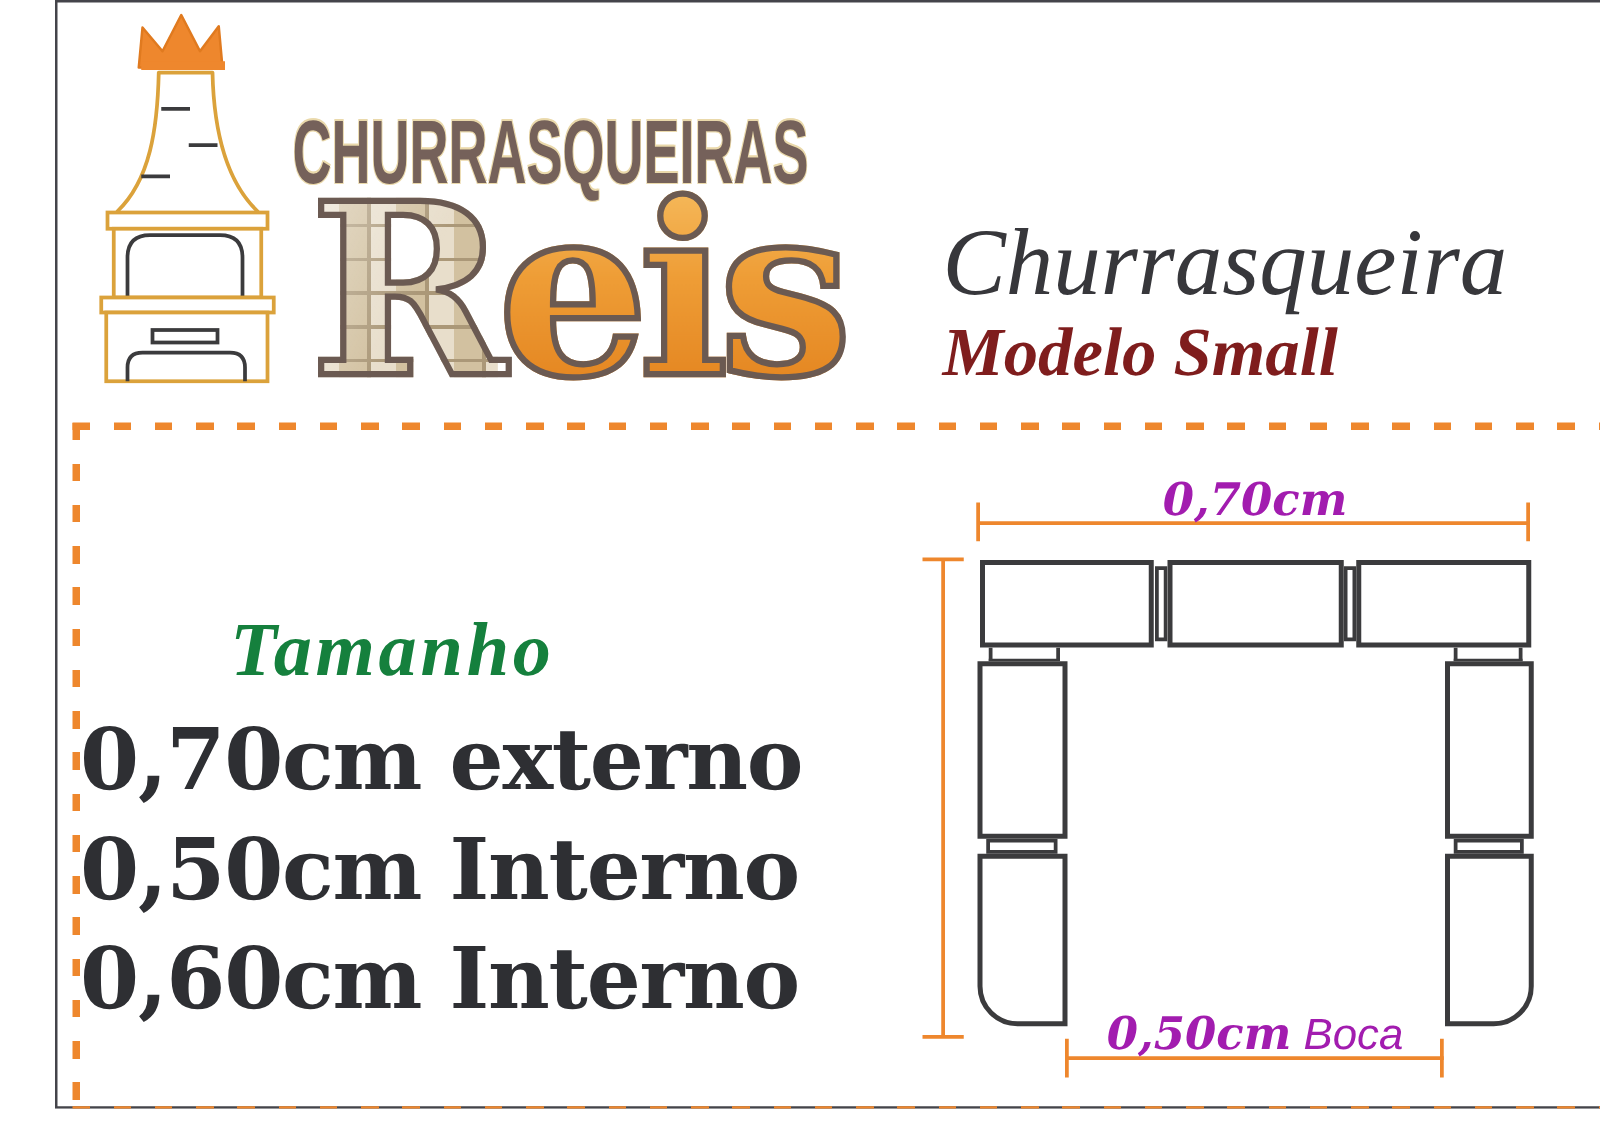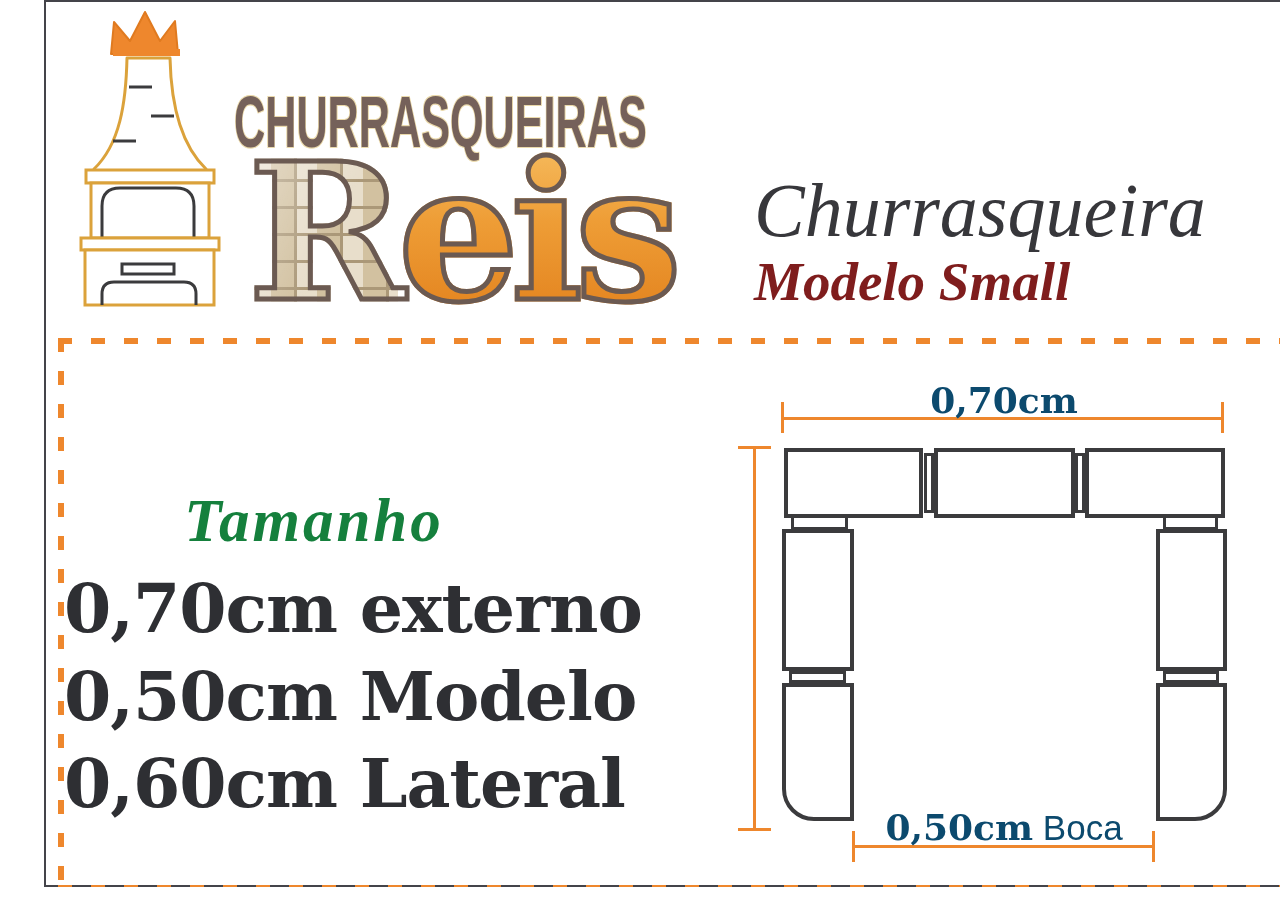--- a/index.html
+++ b/index.html
@@ -84,21 +84,21 @@
     white-space:nowrap;
   }
 
   
   .blk{position:absolute;background:#ffffff;border:4px solid #3b3b3d;z-index:2;}
   .joint{position:absolute;background:#ffffff;border:3px solid #3b3b3d;z-index:1;}
   .notch{position:absolute;background:#ffffff;border:3px solid #3b3b3d;border-top:none;z-index:1;}
   .dim-line{position:absolute;background:#ee872d;z-index:3;}
   .dim-label{
     position:absolute;font-family:"DejaVu Serif",serif;font-weight:bold;
-    font-size:36px;color:#0c4a6e;z-index:4;white-space:nowrap;
+    font-size:36px;color:#a21caf;z-index:4;white-space:nowrap;font-style:italic;
   }
   .dim-label .sans{font-family:"Liberation Sans",sans-serif;font-weight:normal;font-size:35px;}
 </style>
 </head>
 <body>
 
 <div class="canvas">
 
   <svg class="fireplace-svg" viewBox="0 0 180 312">
     <g>
@@ -129,22 +129,22 @@
     <h1 class="product-title">Churrasqueira</h1>
     <h2 class="product-subtitle">Modelo Small</h2>
   </div>
 
   <div class="dashed-box"></div>
 
   <div class="size-block">
     <h3 class="size-heading">Tamanho</h3>
     <div class="size-lines">
       <div>0,70cm externo</div>
-      <div>0,50cm Modelo</div>
-      <div>0,60cm Lateral</div>
+      <div>0,50cm Interno</div>
+      <div>0,60cm Interno</div>
     </div>
   </div>
 
   <div class="dim-label" style="left:830px;top:379px;width:260px;text-align:center;">0,70cm</div>
   <div class="dim-line" style="left:739px;top:417px;width:441px;height:3px;"></div>
   <div class="dim-line" style="left:737px;top:402px;width:3px;height:31px;"></div>
   <div class="dim-line" style="left:1177px;top:402px;width:3px;height:31px;"></div>
 
   <div class="blk" style="left:740px;top:448px;width:139px;height:70px;"></div>
   <div class="joint" style="left:880px;top:453px;width:10px;height:60px;"></div>

